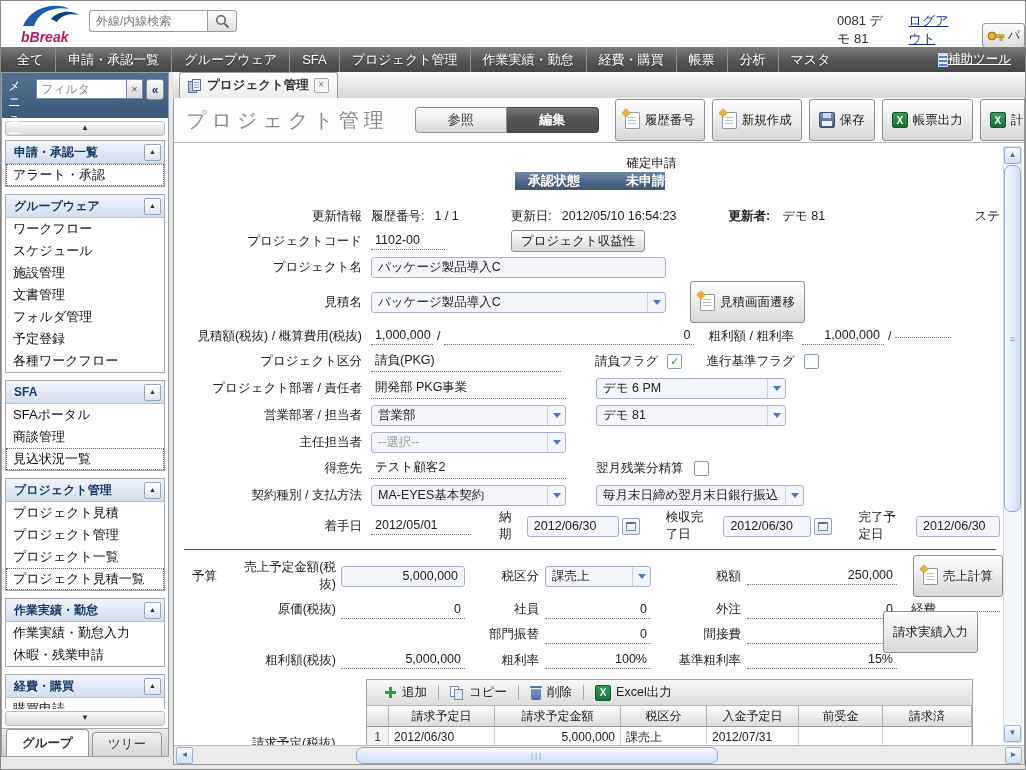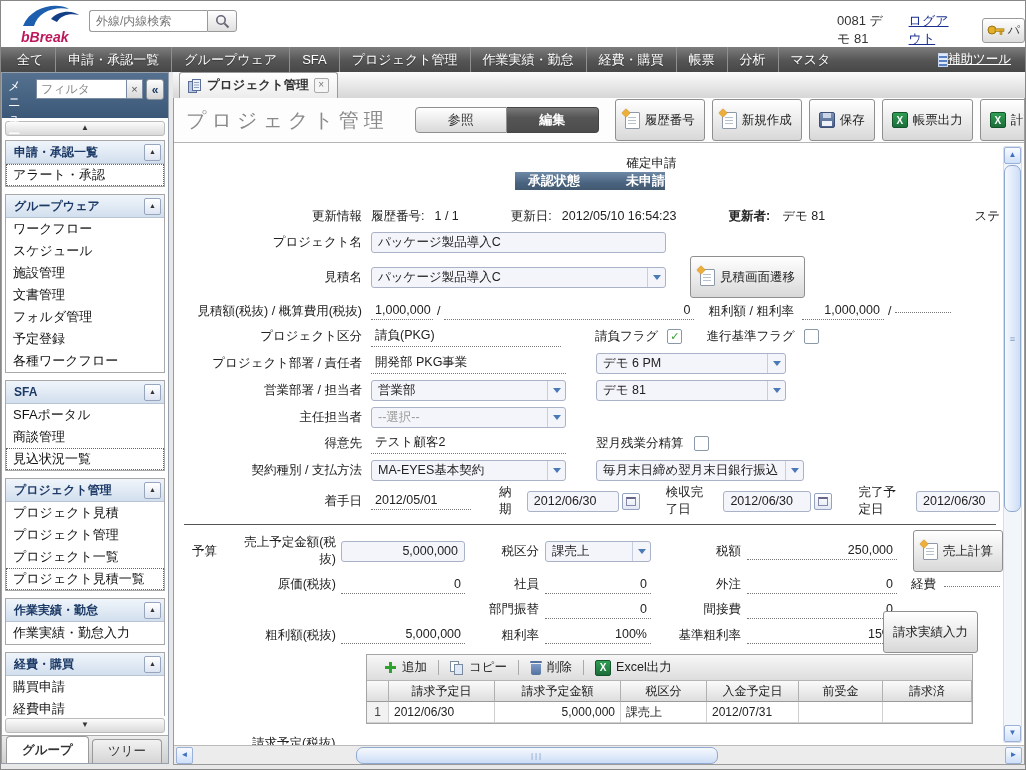--- a/index.html
+++ b/index.html
@@ -6,34 +6,34 @@
   #window{position:relative;width:1026px;height:770px;background:#e8e8e8;font-family:"Liberation Sans","DejaVu Sans",sans-serif;overflow:hidden;border:1px solid #888;box-sizing:border-box;}
 
   
   .tophdr{position:absolute;left:0;top:0;width:100%;height:46px;background:#fff;}
   .logo{position:absolute;left:20px;top:1px;width:72px;height:44px;cursor:pointer;}
   .logotext{position:absolute;left:0;top:27px;font-size:14px;font-weight:bold;font-style:italic;color:#be185d;}
   .searchwrap{position:absolute;left:88px;top:9px;display:flex;height:22px;}
   .phone-search{width:118px;height:22px;box-sizing:border-box;border:1px solid #9a9a9a;border-right:none;border-radius:3px 0 0 3px;padding:0 6px;font-size:12px;background:#fff;color:#333;font-family:inherit;}
   .phone-search::placeholder{color:#777;}
   .searchbtn{width:30px;height:22px;border:1px solid #9a9a9a;border-radius:0 3px 3px 0;background:linear-gradient(#ffffff,#e0e0e0);display:flex;align-items:center;justify-content:center;cursor:pointer;padding:0;}
-  .hdr-right{position:absolute;left:836px;top:11px;display:flex;align-items:center;}
+  .hdr-right{position:absolute;left:836px;top:11px;display:flex;align-items:flex-end;}
   .userinfo{font-size:13px;color:#333;width:70px;}
   .logout{font-size:13px;color:#1a2f8f;text-decoration:underline;cursor:pointer;margin-left:22px;}
   .keybtn{margin-left:26px;width:44px;height:25px;border:1px solid #9a9a9a;border-radius:3px;background:linear-gradient(#fff,#dcdcdc);display:flex;align-items:center;gap:3px;padding:0 4px;font-size:12px;color:#333;cursor:pointer;}
 
   
   .nav{position:absolute;left:0;top:46px;width:100%;height:25px;background:linear-gradient(#7d7d7d,#555 55%,#474747);display:flex;align-items:stretch;padding-left:4px;box-sizing:border-box;}
   .nav-item{display:flex;align-items:center;padding:0 12px;color:#fff;font-size:13px;cursor:pointer;text-shadow:0 1px 1px #333;}
   .nav-item + .nav-item{border-left:1px solid #8f8f8f;}
   .helper{margin-left:auto;display:flex;align-items:center;color:#fff;font-size:12.5px;text-decoration:underline;padding-right:14px;cursor:pointer;}
   .helper-ico{width:8px;height:12px;background:linear-gradient(#dfe9fb 0 2px,#5a80c0 2px 4px,#dfe9fb 4px 6px,#5a80c0 6px 8px,#dfe9fb 8px 10px,#5a80c0 10px 12px);border:1px solid #c7d6f0;}
 
   
-  .sidebar{position:absolute;left:0;top:71px;width:168px;bottom:5px;background:#fff;border:1px solid #96a0ac;box-sizing:border-box;display:flex;flex-direction:column;}
+  .sidebar{position:absolute;left:0;top:71px;width:168px;bottom:12px;background:#fff;border:1px solid #96a0ac;box-sizing:border-box;display:flex;flex-direction:column;}
   .sb-head{height:45px;flex:none;background:linear-gradient(#55718f,#3c5878);position:relative;}
   .sb-title{position:absolute;left:6px;top:5px;width:16px;color:#fff;font-size:12.5px;line-height:16px;word-break:break-all;}
   .sb-filter{position:absolute;left:34px;top:6px;width:90px;height:20px;box-sizing:border-box;border:1px solid #7a8aa0;border-right:none;padding:0 4px;font-size:12px;font-family:inherit;background:#fff;color:#333;}
   .sb-filter::placeholder{color:#888;}
   .sb-x{position:absolute;left:124px;top:6px;width:17px;height:20px;border:1px solid #7a8aa0;background:linear-gradient(#fafafa,#d8d8d8);font-size:11px;color:#555;padding:0;cursor:pointer;}
   .sb-collapse{position:absolute;right:4px;top:6px;width:18px;height:21px;border:1px solid #88909c;border-radius:3px;background:linear-gradient(#fdfdfd,#d5d5d5);color:#1c3a66;font-weight:bold;font-size:12px;padding:0;cursor:pointer;}
   .sb-strip{flex:none;height:13px;margin:3px 3px 4px;background:linear-gradient(#fcfcfc,#d9d9d9);border:1px solid #bbb;border-radius:3px;text-align:center;font-size:8px;line-height:12px;color:#333;cursor:pointer;}
   .sb-strip.down{margin:2px 3px 2px;}
   .sb-body{flex:1;overflow:hidden;margin:0 3px;}
   .sb-sec{border:1px solid #a8a8a8;margin-bottom:7px;background:#fff;}
@@ -231,20 +231,21 @@
           <div class="sb-item">プロジェクト管理</div>
           <div class="sb-item">プロジェクト一覧</div>
           <div class="sb-item dotted">プロジェクト見積一覧</div>
         </div>
         <div class="sb-sec">
           <div class="sb-sec-h">
             <span>作業実績・勤怠</span>
             <span class="sb-sec-btn">▲</span>
           </div>
           <div class="sb-item">作業実績・勤怠入力</div>
+          <div class="sb-item">休暇・残業申請</div>
         </div>
         <div class="sb-sec">
           <div class="sb-sec-h">
             <span>経費・購買</span>
             <span class="sb-sec-btn">▲</span>
           </div>
           <div class="sb-item">購買申請</div>
           <div class="sb-item">経費申請</div>
         </div>
       </div>
@@ -316,20 +317,27 @@
           <span class="lbl">更新情報</span>
           <span>履歴番号:</span>
           <span style="margin-left:10px;">1 / 1</span>
           <span style="margin-left:52px;">更新日:</span>
           <span style="margin-left:10px;">2012/05/10 16:54:23</span>
           <span style="margin-left:52px;font-weight:bold;">更新者:</span>
           <span style="margin-left:12px;">デモ 81</span>
           <span style="margin-left:auto;">ステ</span>
         </div>
 
+        <div class="frow" style="min-height:24px;">
+          <span class="lbl">プロジェクトコード</span>
+          <span class="dotted-val" style="width:74px;">1102-00</span>
+          <button class="btn" style="margin-left:66px;height:22px;">
+              <span>プロジェクト収益性</span>
+            </button>
+        </div>
 
         <div class="frow" style="min-height:26px;">
           <span class="lbl">プロジェクト名</span>
           <span class="ipt" style="width:295px;">パッケージ製品導入C</span>
         </div>
 
         <div class="frow" style="min-height:26px;">
           <span class="lbl">見積名</span>
           <span class="sel" style="width:295px;">
               <span>パッケージ製品導入C</span>

